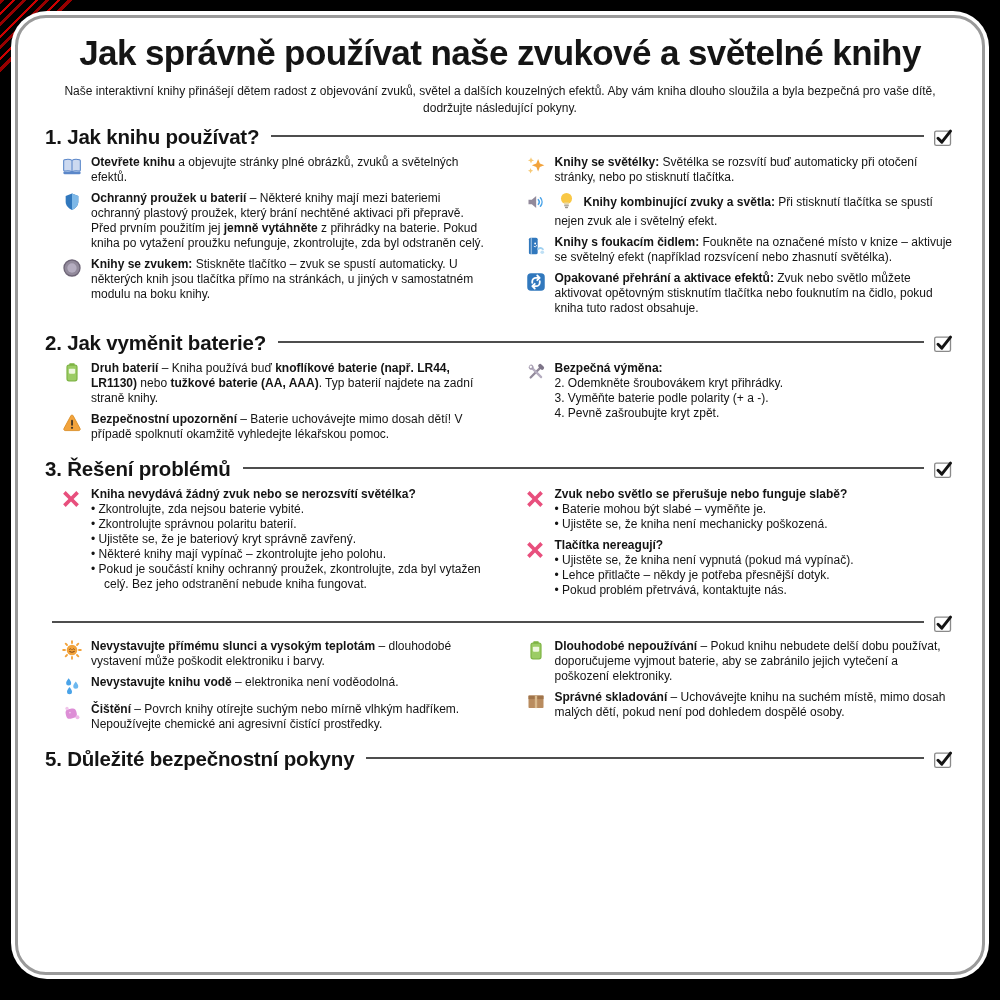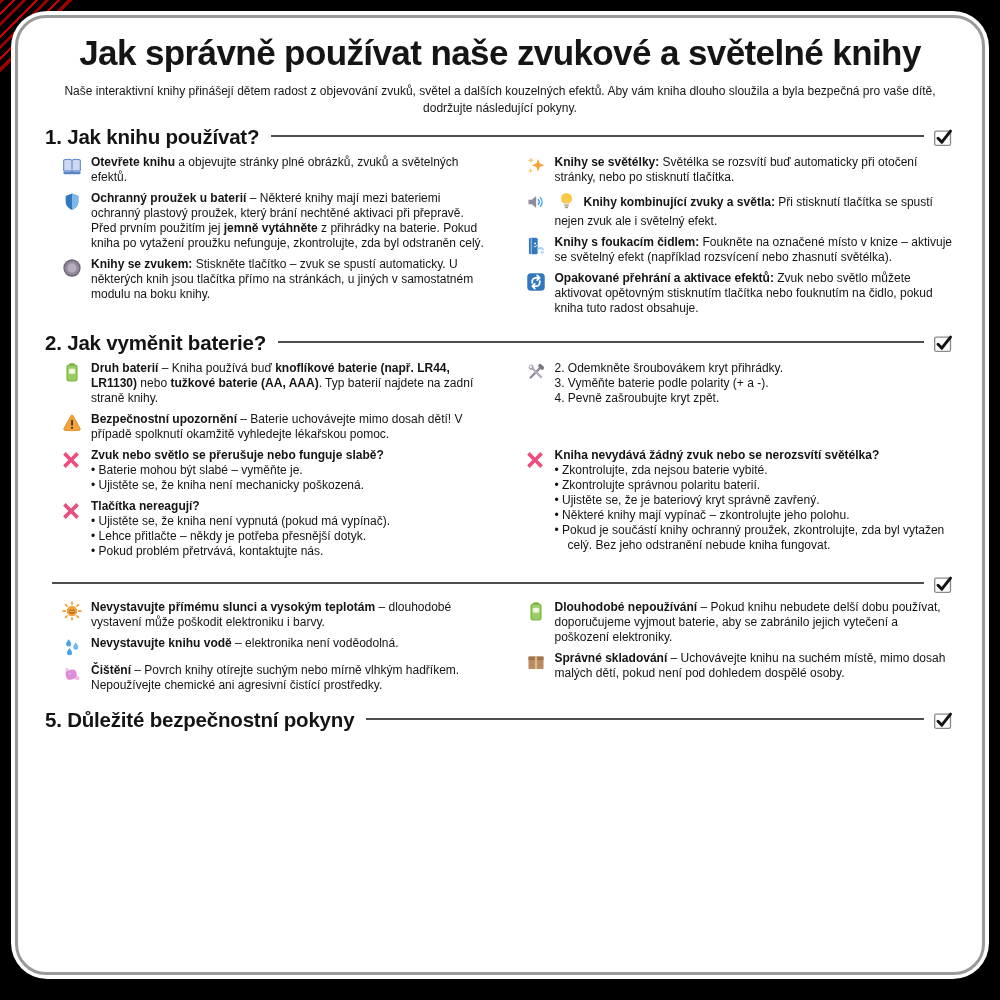--- a/index.html
+++ b/index.html
@@ -197,63 +197,74 @@
                     <rect x="10.7" y="1.5" width="2.7" height="21" rx="1.3" fill="#928a9b"></rect>
                     <rect x="8" y="1" width="8" height="4.6" rx="2.2" fill="#7d7488"></rect>
                   </g>
                   <g transform="rotate(-45 12 12)">
                     <rect x="10.7" y="2" width="2.7" height="20" rx="1.3" fill="#b5adc0"></rect>
                     <circle cx="12" cy="3.8" r="3" fill="#a89fb3"></circle>
                     <circle cx="12" cy="3.2" r="1.4" fill="#fff"></circle>
                   </g>
                 </svg></span></span>
             <div class="itext" data-name="item-text">
+              <div class="ptext" data-name="item-paragraph"><b data-name="item-text-bold">Bezpečná výměna:</b></div>
               <div class="line" data-name="item-list-line">2. Odemkněte šroubovákem kryt přihrádky.</div>
               <div class="line" data-name="item-list-line">3. Vyměňte baterie podle polarity (+ a -).</div>
               <div class="line" data-name="item-list-line">4. Pevně zašroubujte kryt zpět.</div>
             </div>
           </div>
         </div>
       </div>
+      <div class="section-header" data-name="section-header">
+        <span class="heading" data-name="section-heading">3. Řešení problémů</span>
+        <span class="rule" data-name="section-rule"></span>
+        <span class="ic hcheck" data-name="checked-checkbox-icon">
+          <svg viewBox="0 0 24 24">
+            <rect x="2" y="5" width="19" height="17" rx="2" fill="#fff" stroke="#8a8a8a" stroke-width="1.6"></rect>
+            <path d="M6 13.5l4.6 4.6L21 5" stroke="#141414" stroke-width="3.6" fill="none" stroke-linecap="round" stroke-linejoin="round"></path>
+          </svg>
+        </span>
+      </div>
       <div class="columns" data-name="section-columns">
-        <div class="col" data-name="column">
-          <div class="item" data-name="instruction-item">
-            <span class="icwrap" data-name="item-icon-gutter"><span class="ic" data-name="x-icon"><svg viewBox="0 0 24 24">
-                  <path d="M3.4 6.2L6.2 3.4 12 9.2l5.8-5.8 2.8 2.8L14.8 12l5.8 5.8-2.8 2.8L12 14.8l-5.8 5.8-2.8-2.8L9.2 12z" fill="#e84f7d"></path>
-                </svg></span></span>
-            <div class="itext" data-name="item-text">
-              <div class="ptext" data-name="item-paragraph"><b data-name="item-text-bold">Zvuk nebo světlo se přerušuje nebo funguje slabě?</b></div>
-              <div class="line" data-name="item-list-line">• Baterie mohou být slabé – vyměňte je.</div>
-              <div class="line" data-name="item-list-line">• Ujistěte se, že kniha není mechanicky poškozená.</div>
-            </div>
-          </div>
-          <div class="item" data-name="instruction-item">
-            <span class="icwrap" data-name="item-icon-gutter"><span class="ic" data-name="x-icon"><svg viewBox="0 0 24 24">
-                  <path d="M3.4 6.2L6.2 3.4 12 9.2l5.8-5.8 2.8 2.8L14.8 12l5.8 5.8-2.8 2.8L12 14.8l-5.8 5.8-2.8-2.8L9.2 12z" fill="#e84f7d"></path>
-                </svg></span></span>
-            <div class="itext" data-name="item-text">
-              <div class="ptext" data-name="item-paragraph"><b data-name="item-text-bold">Tlačítka nereagují?</b></div>
-              <div class="line" data-name="item-list-line">• Ujistěte se, že kniha není vypnutá (pokud má vypínač).</div>
-              <div class="line" data-name="item-list-line">• Lehce přitlačte – někdy je potřeba přesnější dotyk.</div>
-              <div class="line" data-name="item-list-line">• Pokud problém přetrvává, kontaktujte nás.</div>
-            </div>
-          </div>
-        </div>
         <div class="col" data-name="column">
           <div class="item" data-name="instruction-item">
             <span class="icwrap" data-name="item-icon-gutter"><span class="ic" data-name="x-icon"><svg viewBox="0 0 24 24">
                   <path d="M3.4 6.2L6.2 3.4 12 9.2l5.8-5.8 2.8 2.8L14.8 12l5.8 5.8-2.8 2.8L12 14.8l-5.8 5.8-2.8-2.8L9.2 12z" fill="#e84f7d"></path>
                 </svg></span></span>
             <div class="itext" data-name="item-text">
               <div class="ptext" data-name="item-paragraph"><b data-name="item-text-bold">Kniha nevydává žádný zvuk nebo se nerozsvítí světélka?</b></div>
               <div class="line" data-name="item-list-line">• Zkontrolujte, zda nejsou baterie vybité.</div>
               <div class="line" data-name="item-list-line">• Zkontrolujte správnou polaritu baterií.</div>
               <div class="line" data-name="item-list-line">• Ujistěte se, že je bateriový kryt správně zavřený.</div>
               <div class="line" data-name="item-list-line">• Některé knihy mají vypínač – zkontrolujte jeho polohu.</div>
               <div class="line" data-name="item-list-line">• Pokud je součástí knihy ochranný proužek, zkontrolujte, zda byl vytažen celý. Bez jeho odstranění nebude kniha fungovat.</div>
+            </div>
+          </div>
+        </div>
+        <div class="col" data-name="column">
+          <div class="item" data-name="instruction-item">
+            <span class="icwrap" data-name="item-icon-gutter"><span class="ic" data-name="x-icon"><svg viewBox="0 0 24 24">
+                  <path d="M3.4 6.2L6.2 3.4 12 9.2l5.8-5.8 2.8 2.8L14.8 12l5.8 5.8-2.8 2.8L12 14.8l-5.8 5.8-2.8-2.8L9.2 12z" fill="#e84f7d"></path>
+                </svg></span></span>
+            <div class="itext" data-name="item-text">
+              <div class="ptext" data-name="item-paragraph"><b data-name="item-text-bold">Zvuk nebo světlo se přerušuje nebo funguje slabě?</b></div>
+              <div class="line" data-name="item-list-line">• Baterie mohou být slabé – vyměňte je.</div>
+              <div class="line" data-name="item-list-line">• Ujistěte se, že kniha není mechanicky poškozená.</div>
+            </div>
+          </div>
+          <div class="item" data-name="instruction-item">
+            <span class="icwrap" data-name="item-icon-gutter"><span class="ic" data-name="x-icon"><svg viewBox="0 0 24 24">
+                  <path d="M3.4 6.2L6.2 3.4 12 9.2l5.8-5.8 2.8 2.8L14.8 12l5.8 5.8-2.8 2.8L12 14.8l-5.8 5.8-2.8-2.8L9.2 12z" fill="#e84f7d"></path>
+                </svg></span></span>
+            <div class="itext" data-name="item-text">
+              <div class="ptext" data-name="item-paragraph"><b data-name="item-text-bold">Tlačítka nereagují?</b></div>
+              <div class="line" data-name="item-list-line">• Ujistěte se, že kniha není vypnutá (pokud má vypínač).</div>
+              <div class="line" data-name="item-list-line">• Lehce přitlačte – někdy je potřeba přesnější dotyk.</div>
+              <div class="line" data-name="item-list-line">• Pokud problém přetrvává, kontaktujte nás.</div>
             </div>
           </div>
         </div>
       </div>
       <div class="section-header" data-name="section-header">
         <span class="rule" data-name="section-rule"></span>
         <span class="ic hcheck" data-name="checked-checkbox-icon">
           <svg viewBox="0 0 24 24">
             <rect x="2" y="5" width="19" height="17" rx="2" fill="#fff" stroke="#8a8a8a" stroke-width="1.6"></rect>
             <path d="M6 13.5l4.6 4.6L21 5" stroke="#141414" stroke-width="3.6" fill="none" stroke-linecap="round" stroke-linejoin="round"></path>

